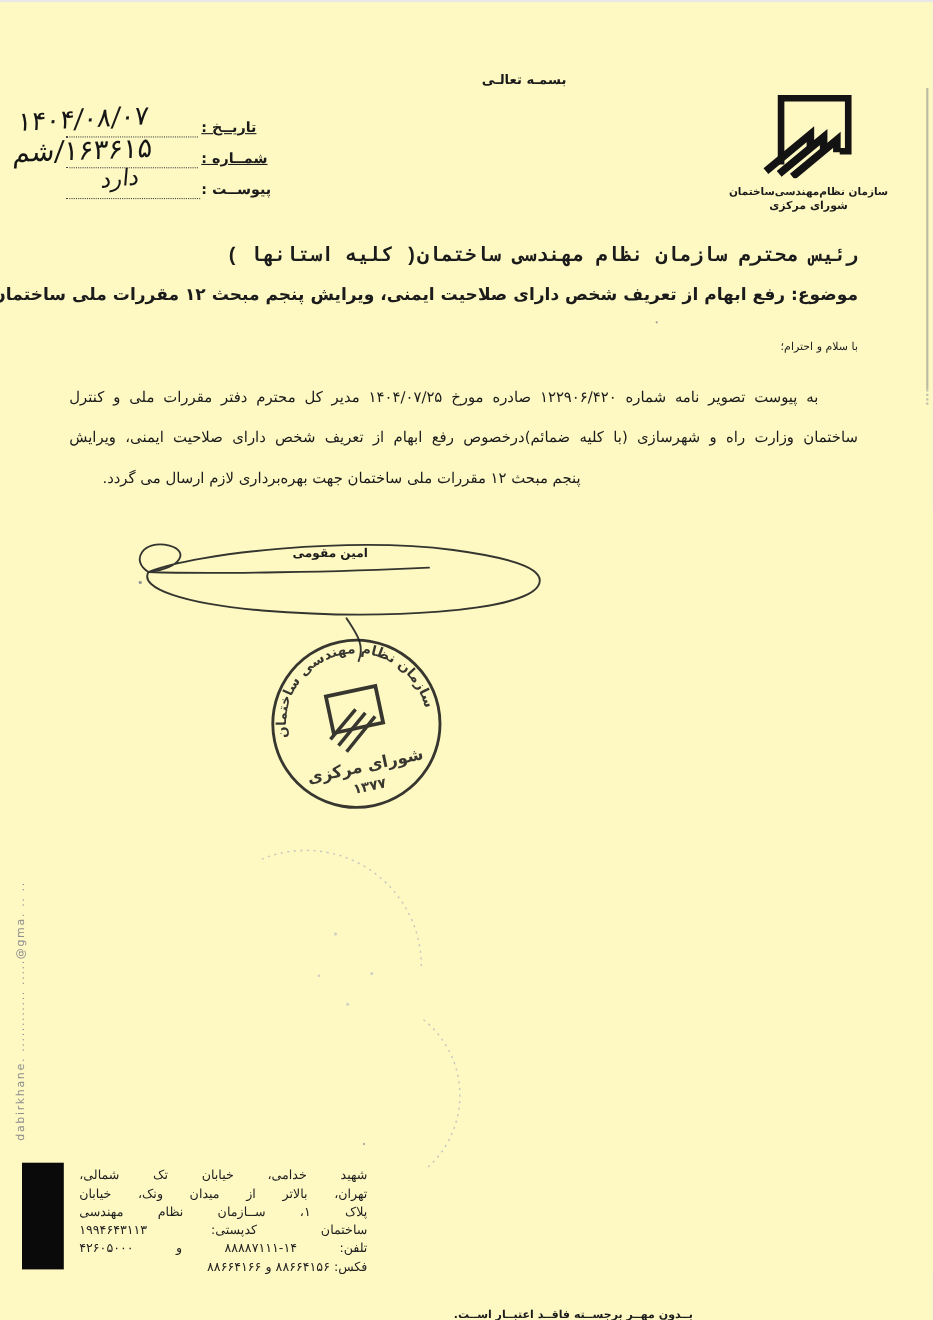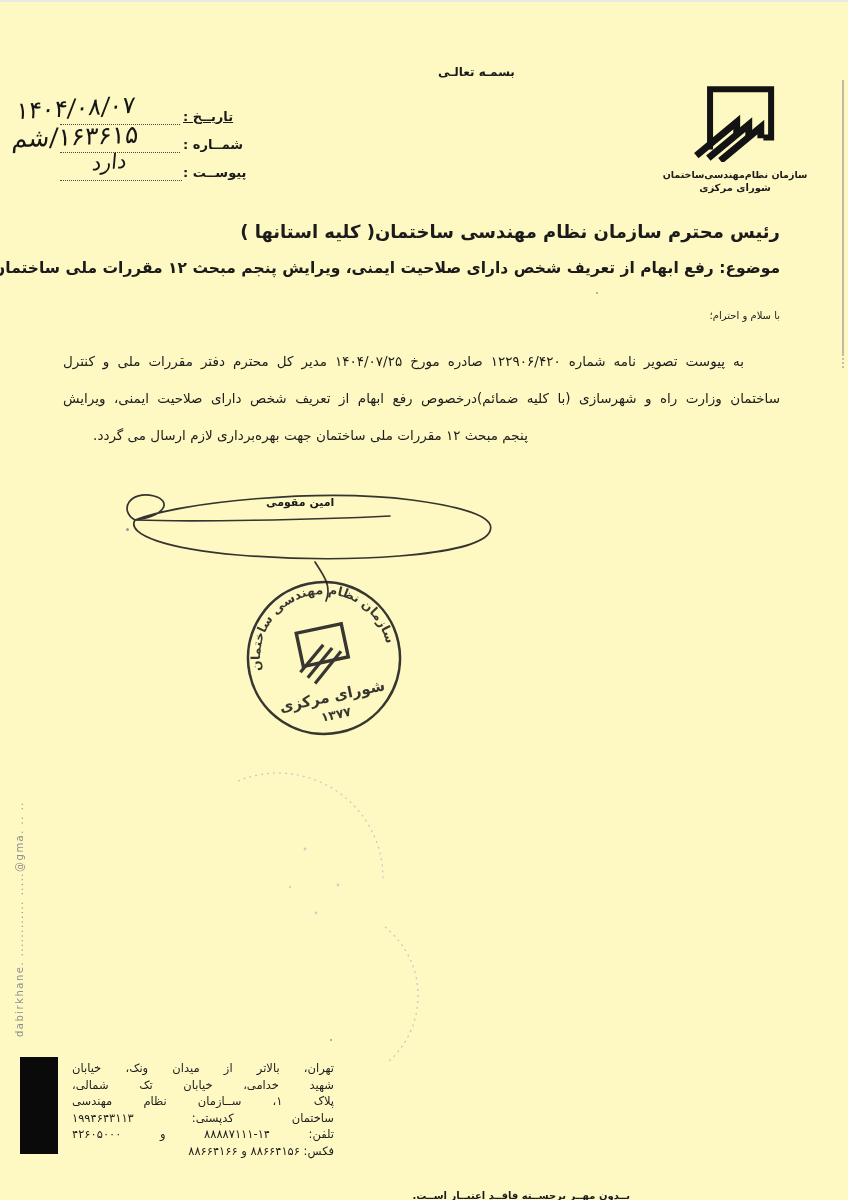--- a/index.html
+++ b/index.html
@@ -14,21 +14,21 @@
   
   .fld-label{font-size:13px;font-weight:bold;direction:rtl;white-space:nowrap;}
   .dotline{border-bottom:1.5px dotted #4a4a4a;height:16px;}
   .hw{font-size:24px;color:#161616;white-space:nowrap;direction:rtl;
       transform:rotate(-3deg) skewX(-8deg);letter-spacing:1px;}
   
   .logo-wrap{top:80px;left:652px;width:166px;text-align:center;}
   .logo-name{font-size:9.5px;font-weight:bold;direction:rtl;margin-top:3px;white-space:nowrap;}
   .logo-council{font-size:10px;font-weight:bold;direction:rtl;margin-top:2px;}
   
-  .recipient{top:219px;right:68px;font-size:18px;font-weight:bold;direction:rtl;white-space:nowrap;}
+  .recipient{top:219px;right:68px;font-size:18px;font-weight:bold;direction:rtl;white-space:nowrap;font-family:Liberation Mono, monospace;}
   .subject{top:257px;right:68px;font-size:15.5px;font-weight:bold;direction:rtl;white-space:nowrap;}
   .salutation{top:308px;right:68px;font-size:10px;direction:rtl;text-align:right;}
   .body-block{top:341px;right:68px;left:63px;font-size:13.5px;line-height:37px;direction:rtl;}
   .jline{text-align:justify;text-align-last:justify;}
   .indent1{padding-right:36px;}
   .lastline{margin-right:222px;white-space:nowrap;text-align:center;}
   
   .sig-name{top:494px;left:266px;font-size:11px;font-weight:bold;direction:rtl;}
   .sig-title{top:519px;left:176px;width:262px;text-align:center;font-size:16px;font-weight:bold;direction:rtl;white-space:nowrap;}
   
@@ -48,21 +48,21 @@
 <body>
 
 <div class="page">
 
   <div class="abs bismillah">بسمـه تعالـی</div>
 
   <div class="abs fld-label" style="top:107px;left:183px;text-decoration:underline;">تاریــخ :</div>
   <div class="abs dotline" style="top:106px;left:60px;width:120px;"></div>
   <div class="abs hw" style="top:92px;left:16px;font-size:24px;">۱۴۰۴/۰۸/۰۷</div>
 
-  <div class="abs fld-label" style="top:135px;left:183px;">شمــاره :</div>
+  <div class="abs fld-label" style="top:135px;left:183px;text-decoration:underline;">شمــاره :</div>
   <div class="abs dotline" style="top:134px;left:60px;width:120px;"></div>
   <div class="abs hw" style="top:120px;left:12px;font-size:25px;transform:rotate(-2deg) skewX(-6deg);">۱۶۳۶۱۵/شم</div>
 
   <div class="abs fld-label" style="top:163px;left:183px;">پیوســت :</div>
   <div class="abs dotline" style="top:162px;left:60px;width:122px;"></div>
   <div class="abs hw" style="top:148px;left:92px;font-size:21px;transform:rotate(-5deg) skewX(-10deg);">دارد</div>
 
   <div class="abs logo-wrap">
     <svg width="86" height="80" viewBox="0 0 100 92" aria-hidden="true">
       <path d="M 21 78 L 21 8 L 92 8 L 92 64 L 83 64" fill="none" stroke="#131313" stroke-width="7"></path>
@@ -124,22 +124,22 @@
         <circle cx="118" cy="148" r="1.4"></circle>
       <circle cx="96" cy="176" r="1.4"></circle>
         <circle cx="70" cy="150" r="1.2"></circle>
     </g>
   </svg>
 
   <div class="abs email-vert">dabirkhane. ............ .....@gma. .. ..</div>
 
   <div class="abs black-block"></div>
   <div class="abs address">
+    <div class="addr-line">شهید خدامی، خیابان تک شمالی،</div>
     <div class="addr-line">تهران، بالاتر از میدان ونک، خیابان</div>
-    <div class="addr-line">شهید خدامی، خیابان تک شمالی،</div>
     <div class="addr-line">پلاک ۱، ســازمان نظام مهندسی</div>
     <div class="addr-line">ساختمان کدپستی: ۱۹۹۴۶۴۳۱۱۳</div>
     <div class="addr-line">تلفن: ۱۴-۸۸۸۸۷۱۱۱ و ۴۲۶۰۵۰۰۰</div>
     <div class="addr-line">فکس: ۸۸۶۶۴۱۵۶ و ۸۸۶۶۴۱۶۶</div>
   </div>
   <div class="abs validity">بــدون مهــر برجســته فاقــد اعتبــار اســت.</div>
 
   <div class="abs edge-line"></div>
   <div class="abs edge-dots"></div>
   <div class="speck" style="top:526px;left:126px;width:3px;height:3px;"></div>

